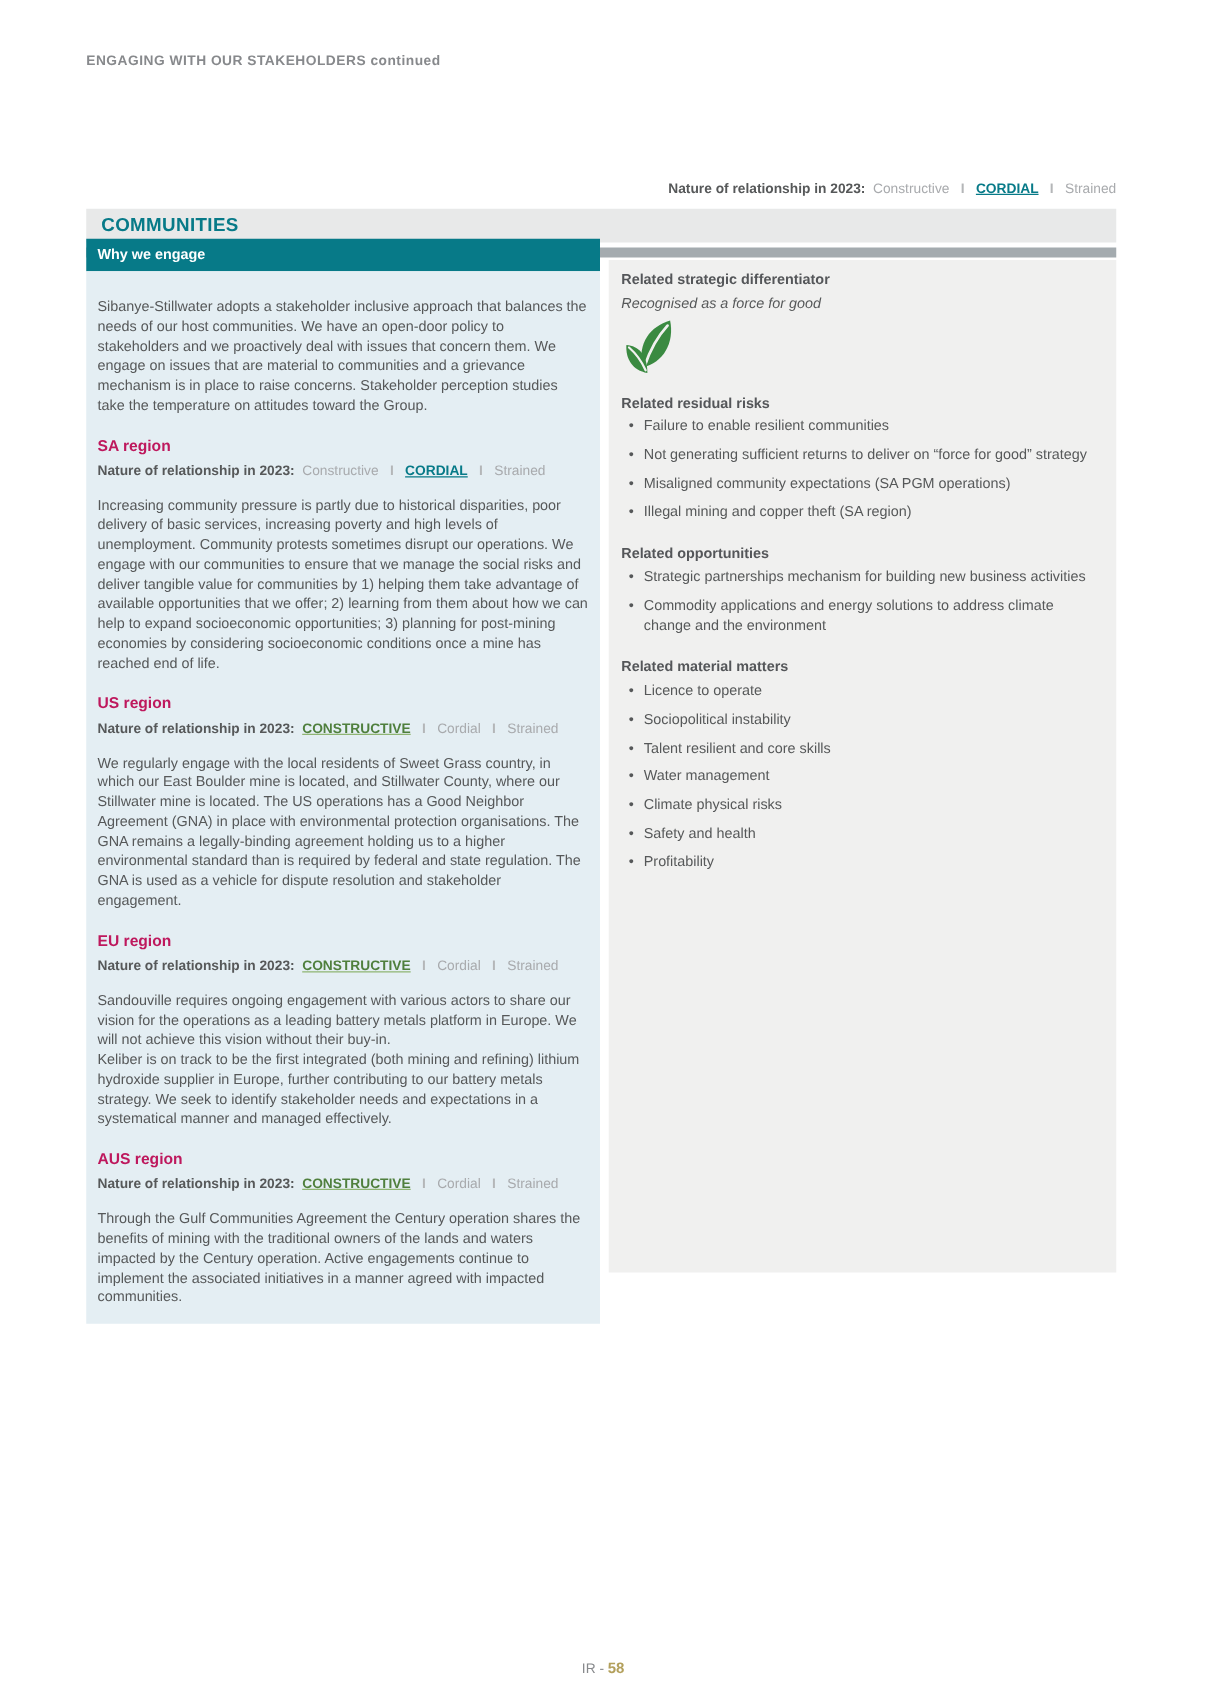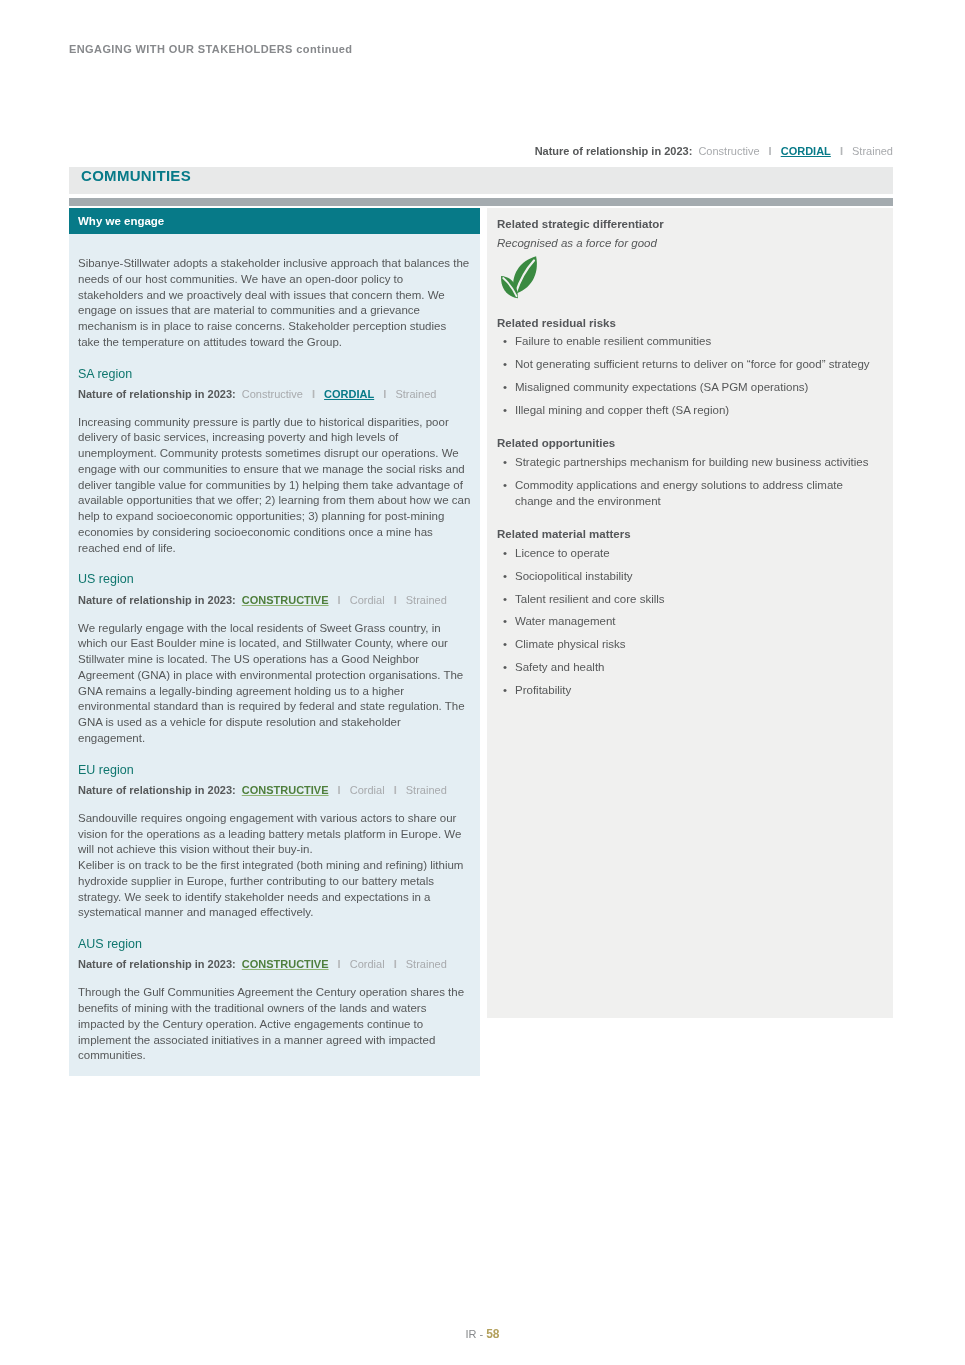--- a/index.html
+++ b/index.html
@@ -18,45 +18,45 @@
     font-size:11px; color:#a8aaad; white-space:nowrap;
   }
   .rel-label { font-weight:bold; color:#565859; margin-right:3px; }
   .opt.gray { color:#a8aaad; }
   .opt.active-teal { color:#077a88; font-weight:bold; text-decoration:underline; }
   .opt.active-green { color:#4f7f3d; font-weight:bold; text-decoration:underline; text-decoration-color:#8fb573; }
   .sep { color:#b4b6b8; margin:0 6px; font-weight:bold; }
 
   .communities-bar {
     position:absolute; left:69px; top:167px; width:824px; height:27px;
-    background:#e8e9e9; display:flex; padding-left:12px;
+    background:#e8e9e9; display:flex; align-items:center; padding-left:12px;
     color:#077a88; font-weight:bold; font-size:15px; letter-spacing:.3px;
   }
   .divider-bar {
     position:absolute; left:69px; top:198px; width:824px; height:8px;
     background:#a4abaf;
   }
 
   
   .left-col {
-    position:absolute; left:69px; top:208px; width:411px; height:810px;
+    position:absolute; left:69px; top:191px; width:411px; height:810px;
     display:flex; flex-direction:column;
   }
   .why-bar {
     height:26px; background:#077a88; color:#ffffff; font-weight:bold;
     font-size:11.5px; display:flex; align-items:center; padding-left:9px;
     flex:0 0 auto;
   }
   .left-body {
     flex:1 1 auto; background:#e4eef3; padding:9px 9px 12px 9px;
     font-size:11.5px; line-height:1.37; color:#565859;
   }
   .body-par { white-space:pre-line;margin-top:13px; }
   .region { margin-top:15px; }
-  .region-title { color:#0f766e; font-weight:normal; font-size:12.5px; margin-bottom:4px; }
+  .region-title { color:#be185d; font-weight:bold; font-size:12.5px; margin-bottom:4px; }
   .rel-line { font-size:11px; color:#a8aaad; margin-bottom:2px; white-space:nowrap; }
 
   
   .right-col {
     position:absolute; left:487px; top:208px; width:406px; height:810px;
     background:#f0f0ef; padding:9px 14px 12px 10px;
     font-size:11.5px; line-height:1.37; color:#565859;
   }
   .rc-heading { font-weight:bold; font-size:11.5px; color:#545659; margin-bottom:3px; }
   .rc-italic { font-style:italic; color:#565859; }

